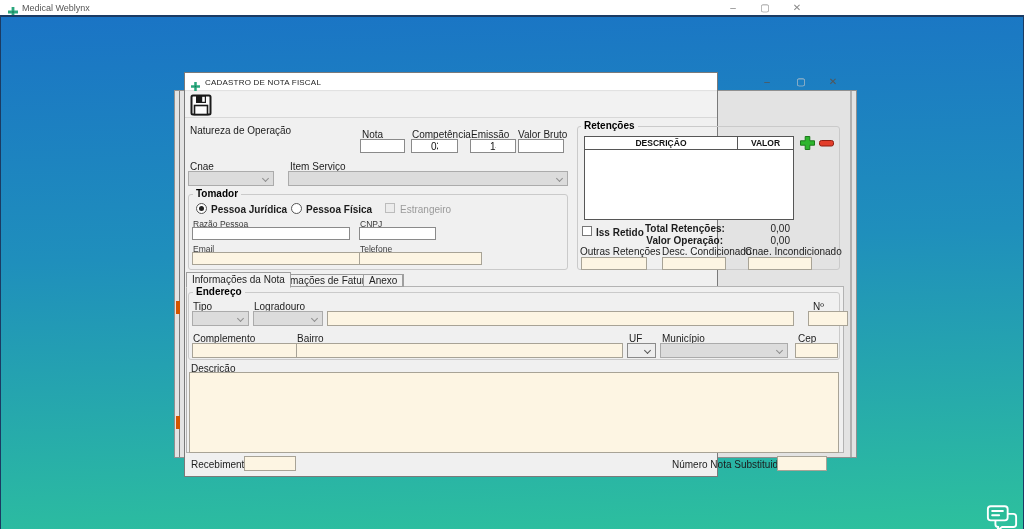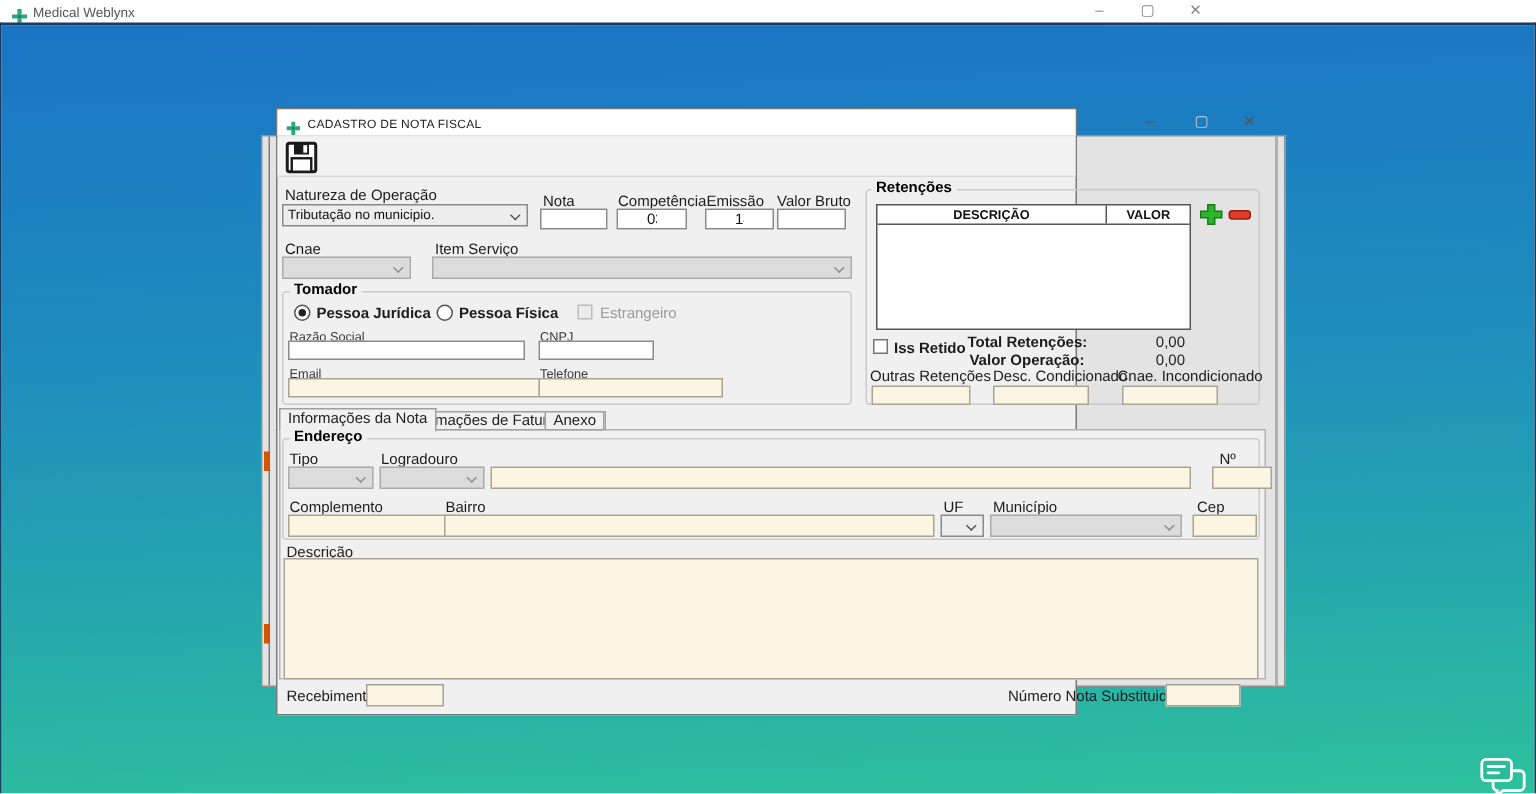--- a/index.html
+++ b/index.html
@@ -122,24 +122,20 @@
           <svg width="22" height="22" viewBox="0 0 22 22">
             <rect x="1.5" y="1.5" width="19" height="19" rx="1.5" fill="#fdfdfd" stroke="#1a1a1a" stroke-width="2"></rect>
             <rect x="6" y="1.5" width="10" height="7.5" fill="#1a1a1a"></rect>
             <rect x="12.2" y="2.8" width="2.6" height="5" fill="#fdfdfd"></rect>
             <rect x="4.5" y="11.5" width="13" height="9" fill="#fdfdfd" stroke="#1a1a1a" stroke-width="1.6"></rect>
           </svg>
         </span>
       </div>
 
       <span class="lbl" style="left:5px; top:52px;">Natureza de Operação</span>
-      <div class="combo" style="left:3px; top:63px; width:164px; height:15px;">
-        <span class="val">Tributação no municipio.</span>
-        <span class="chev"></span>
-      </div>
 
       <span class="lbl" style="left:177px; top:56px;">Nota</span>
       <input class="txt" style="left: 175px; top: 66px; width: 45px; height: 14px;" value="">
 
       <span class="lbl" style="left:227px; top:56px;">Competência</span>
       <input class="txt" style="left: 226px; top: 66px; width: 47px; height: 14px;" value="03/2023">
 
       <span class="lbl" style="left:286px; top:56px;">Emissão</span>
       <input class="txt" style="left: 285px; top: 66px; width: 46px; height: 14px;" value="14/03/2023">
 
@@ -159,21 +155,21 @@
       <div class="grp" style="left:3px; top:121px; width:380px; height:76px;"></div>
       <span class="grp-cap" style="left:8px; top:115px;">Tomador</span>
 
       <span class="radio sel" style="left:11px; top:130px;"></span>
       <span class="lbl b" style="left:26px; top:131px;">Pessoa Jurídica</span>
       <span class="radio" style="left:106px; top:130px;"></span>
       <span class="lbl b" style="left:121px; top:131px;">Pessoa Física</span>
       <span class="check disabled" style="left:200px; top:130px;"></span>
       <span class="lbl dis" style="left:215px; top:131px;">Estrangeiro</span>
 
-      <span class="lbl sm" style="left:8px; top:146px;">Razão Social</span>
+      <span class="lbl sm" style="left:8px; top:146px;">Razão Pessoa</span>
       <input class="txt" style="left: 7px; top: 154px; width: 158px; height: 13px;">
       <span class="lbl sm" style="left:175px; top:146px;">CNPJ</span>
       <input class="txt" style="left: 174px; top: 154px; width: 77px; height: 13px;">
 
       <span class="lbl sm" style="left:8px; top:171px;">Email</span>
       <input class="txt cream" style="left: 7px; top: 179px; width: 168px; height: 13px;">
       <span class="lbl sm" style="left:175px; top:171px;">Telefone</span>
       <input class="txt cream" style="left: 174px; top: 179px; width: 123px; height: 13px;">
 
       <div class="grp" style="left:392px; top:53px; width:263px; height:144px;"></div>

